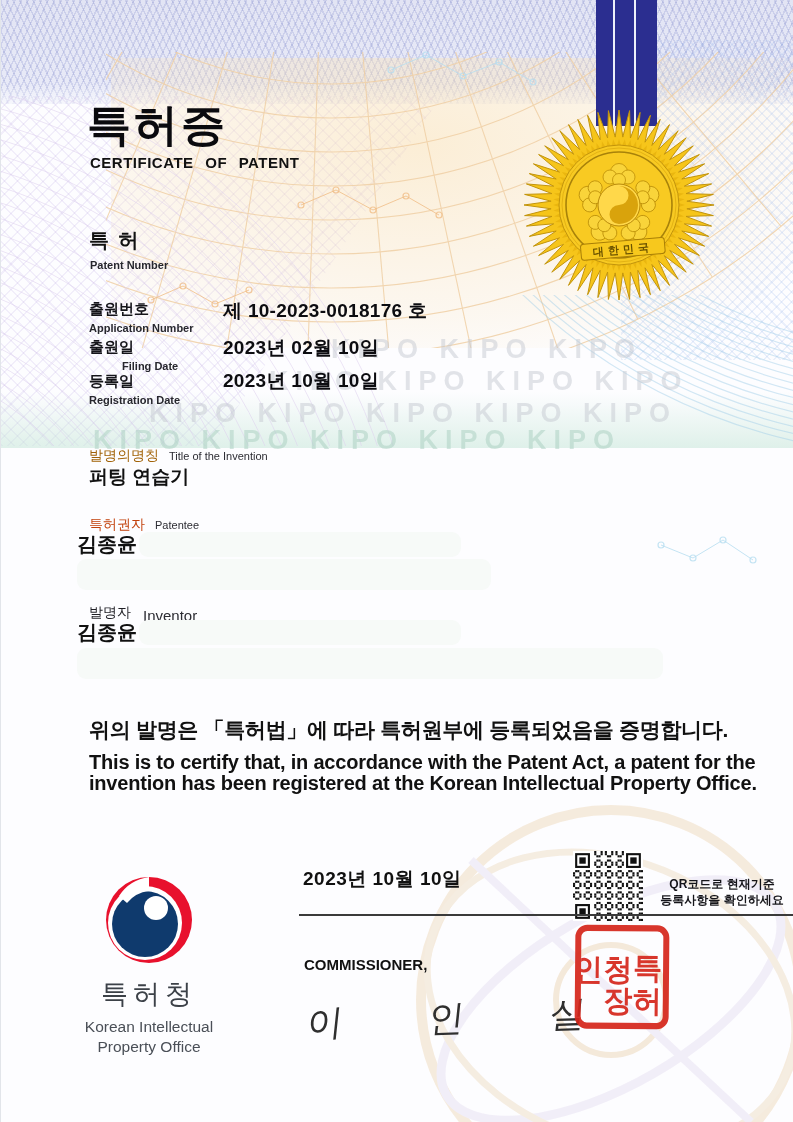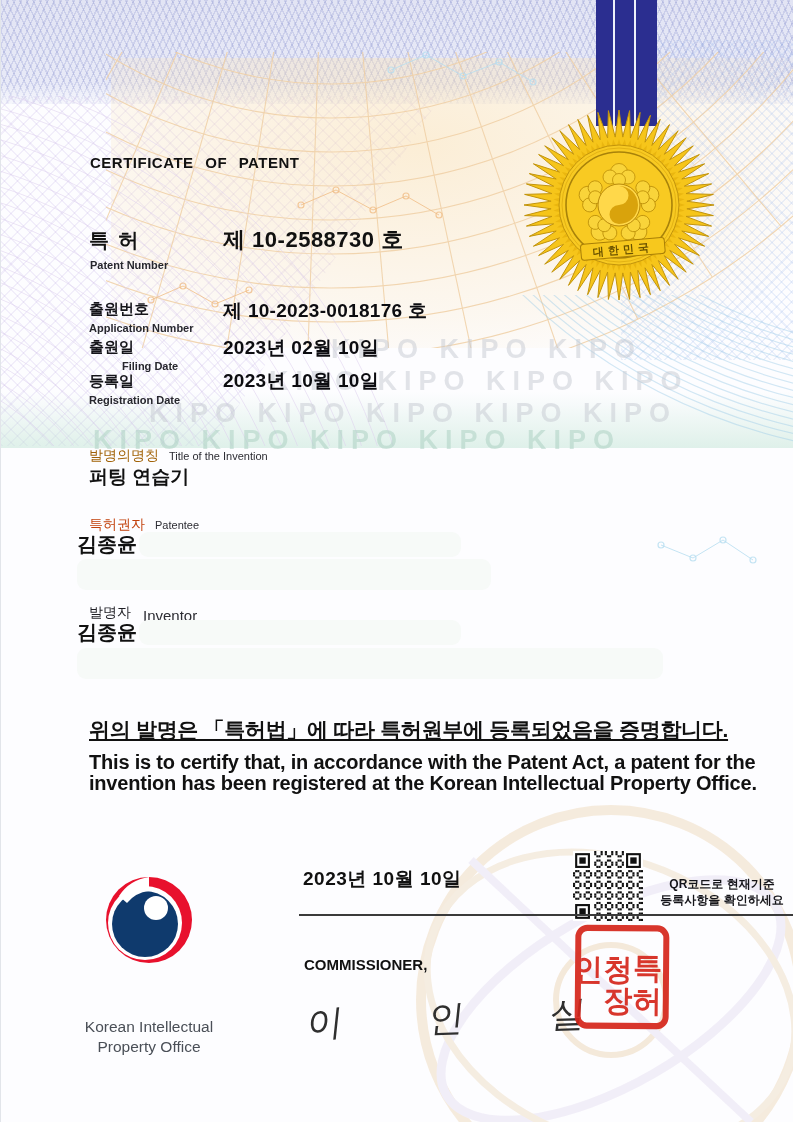--- a/index.html
+++ b/index.html
@@ -239,25 +239,25 @@
         </g>
       </g>
     <circle cx="100" cy="105" r="21" fill="#ffd84a" stroke="#b8890b" stroke-width="1"></circle>
     <path d="M100 86 a19 19 0 0 1 0 38 a9.5 9.5 0 0 1 0 -19 a9.5 9.5 0 0 0 0 -19 Z" fill="#d9a30c"></path>
     <g transform="rotate(-5 100 105)">
       <rect x="58" y="141" width="84" height="16" rx="3" fill="#f7c81d" stroke="#a97f06" stroke-width="1"></rect>
       <text x="100" y="153.5" text-anchor="middle" font-size="11" font-weight="700" letter-spacing="4" fill="#6b5300">대한민국</text>
     </g>
   </svg>
 
+  <div class="abs" style="left:86px;top:96px;font-size:44px;font-weight:800;letter-spacing:3px;color:#0a0a0e;">특허증</div>
   <div class="abs" style="left:89px;top:154px;font-size:15px;font-weight:700;word-spacing:7px;letter-spacing:.5px;">CERTIFICATE OF PATENT</div>
 
   <div class="abs" style="left:88px;top:227px;font-size:20px;font-weight:800;letter-spacing:2px;">특 허</div>
   <div class="abs lbl-en" style="left:89px;top:259px;">Patent Number</div>
-  <div class="abs" style="left:222px;top:225px;font-size:22px;font-weight:800;letter-spacing:.5px;">제 10-2588730 호</div>
 
   <div>
     <div class="abs lbl-ko" style="left:88px;top:300px;">출원번호</div>
     <div class="abs lbl-en" style="left:88px;top:322px;">Application Number</div>
     <div class="abs val" style="left:222px;top:298px;">제 10-2023-0018176 호</div>
   </div>
   <div>
     <div class="abs lbl-ko" style="left:88px;top:338px;">출원일</div>
     <div class="abs lbl-en" style="left:88px;top:360px;padding-left:33px;">Filing Date</div>
     <div class="abs val" style="left:222px;top:335px;">2023년 02월 10일</div>
@@ -277,30 +277,31 @@
   <div class="abs redact" style="left:138px;top:532px;width:322px;height:25px;"></div>
   <div class="abs redact" style="left:76px;top:559px;width:414px;height:31px;"></div>
   <div class="abs" style="left:76px;top:531px;font-size:20px;font-weight:800;">김종윤</div>
 
   <div class="abs" style="left:88px;top:604px;font-size:14px;font-weight:500;color:#1e1e24;">발명자</div>
   <div class="abs" style="left:142px;top:607px;font-size:15px;font-weight:500;color:#2c2c33;">Inventor</div>
   <div class="abs redact" style="left:138px;top:620px;width:322px;height:25px;"></div>
   <div class="abs redact" style="left:76px;top:648px;width:586px;height:31px;"></div>
   <div class="abs" style="left:76px;top:619px;font-size:20px;font-weight:800;">김종윤</div>
 
-  <div class="abs" style="left:88px;top:716px;width:680px;font-size:21px;font-weight:800;letter-spacing:-.3px;text-decoration:underline;">위의 발명은 「특허법」에 따라 특허원부에 등록되었음을 증명합니다.</div>
+  <div class="abs" style="left:88px;top:716px;width:680px;font-size:21px;font-weight:800;letter-spacing:-.3px;">위의 발명은 「특허법」에 따라 특허원부에 등록되었음을 증명합니다.</div>
   <div class="abs" style="left:88px;top:752px;width:672px;font-size:20px;font-weight:700;line-height:21px;letter-spacing:-.2px;">This is to certify that, in accordance with the Patent Act, a patent for the invention has been registered at the Korean Intellectual Property Office.</div>
 
   <svg class="abs" style="left:98px;top:874px;" width="100" height="96" viewBox="0 0 100 96">
     <circle cx="50" cy="46" r="43" fill="#e8112d"></circle>
     <circle cx="46" cy="49" r="37" fill="#ffffff"></circle>
     <circle cx="46" cy="50" r="33" fill="#0f3a6d"></circle>
     <circle cx="57" cy="34" r="12" fill="#ffffff"></circle>
     <path d="M20 22 A43 43 0 0 1 50 3 L50 17 A33 33 0 0 0 28 29 Z" fill="#ffffff"></path>
   </svg>
+  <div class="abs" style="left:58px;top:976px;width:180px;text-align:center;font-size:27px;font-weight:500;color:#3c4148;letter-spacing:5px;">특허청</div>
   <div class="abs" style="left:58px;top:1018px;width:180px;text-align:center;font-size:15.5px;color:#4a4f57;">Korean Intellectual</div>
   <div class="abs" style="left:58px;top:1038px;width:180px;text-align:center;font-size:15.5px;color:#4a4f57;">Property Office</div>
 
   <div class="abs" style="left:302px;top:866px;font-size:19px;font-weight:700;letter-spacing:.5px;">2023년 10월 10일</div>
 
   <svg class="abs" style="left:572px;top:851px;" width="70" height="70" viewBox="0 0 33 33">
     <rect x="0" y="0" width="33" height="33" fill="#fff"></rect>
     <g fill="#111">
       <rect x="1" y="1" width="7" height="7"></rect>
         <rect x="25" y="1" width="7" height="7"></rect>

